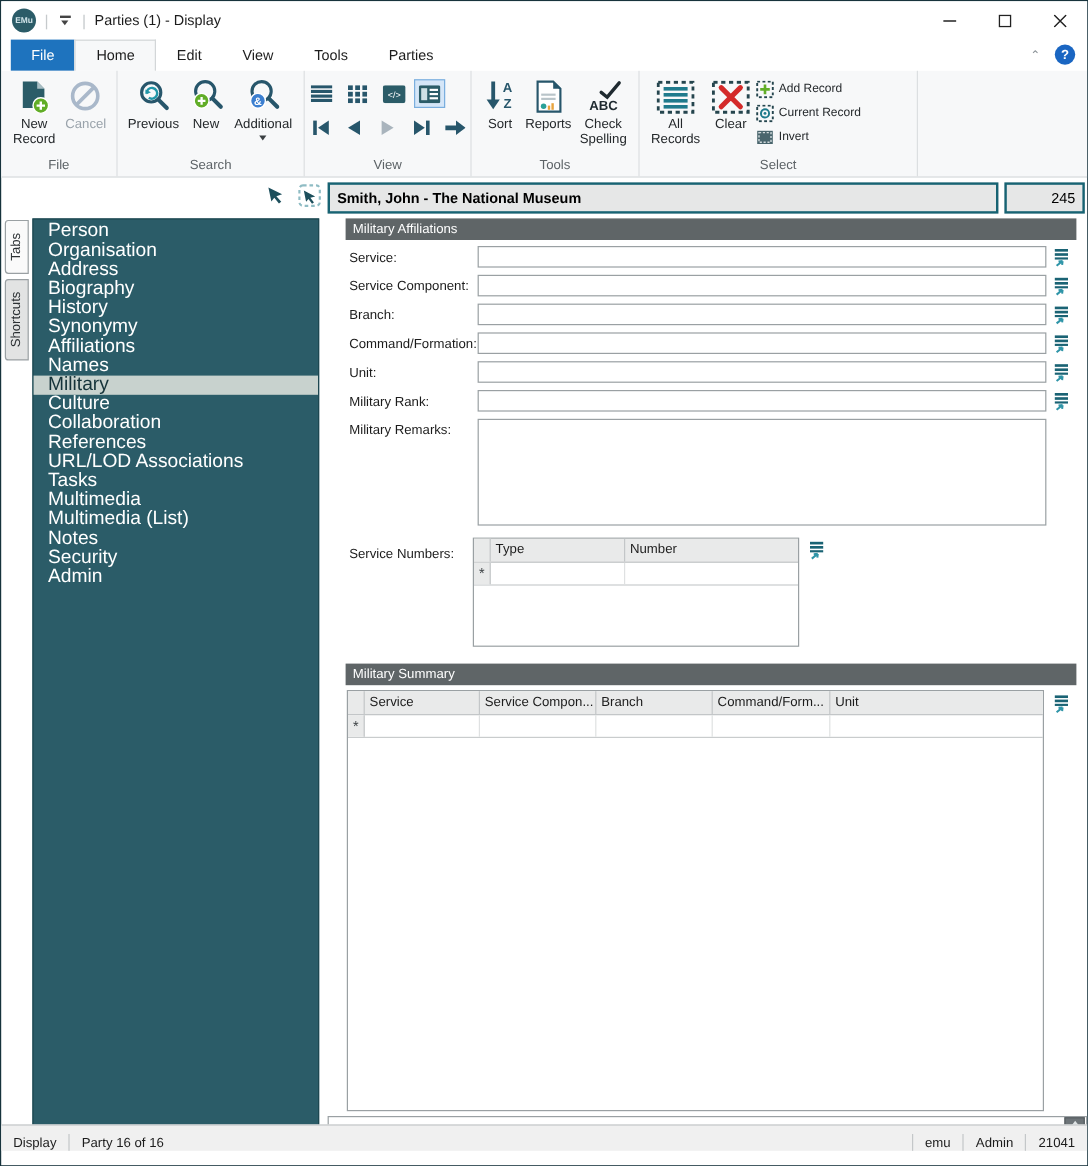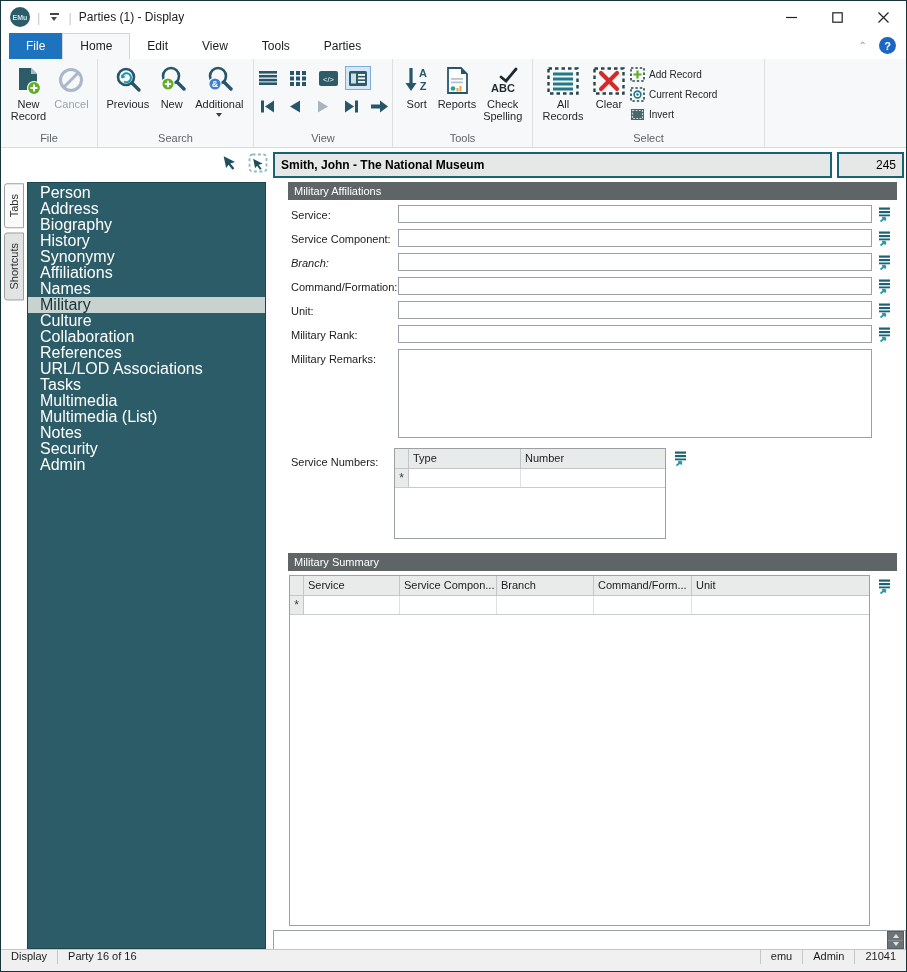--- a/index.html
+++ b/index.html
@@ -82,21 +82,21 @@
   .g-sel { background:#e9eaea; border-right:1px solid #c3c6c8; text-align:center; font-size:12px; color:#3c4144; line-height:18px; }
 
   .hint-bar { position:absolute; left:272px; top:929px; width:633px; height:20px; background:#fff; border:1px solid #9aa0a3; }
   .spinner { position:absolute; right:1px; top:0px; width:17px; height:18px; background:#6d7478; border:1px solid #565c60; display:flex; flex-direction:column; }
   .spin-half { flex:1; display:flex; align-items:center; justify-content:center; }
   .spin-half + .spin-half { border-top:1px solid #868c90; }
   .spin-up { width:0; height:0; border-left:3.5px solid transparent; border-right:3.5px solid transparent; border-bottom:4px solid #dfe4e5; }
   .spin-dn { width:0; height:0; border-left:3.5px solid transparent; border-right:3.5px solid transparent; border-top:4px solid #dfe4e5; }
 
   
-  .statusbar { position:absolute; left:0; bottom:0; width:100%; height:22px; background:#f0f0f0; border-top:1px solid #c4c7c9; display:flex; align-items:flex-start; font-size:11px; color:#1c1c1c; }
+  .statusbar { position:absolute; left:0; bottom:12px; width:100%; height:22px; background:#f0f0f0; border-top:1px solid #c4c7c9; display:flex; align-items:flex-end; font-size:11px; color:#1c1c1c; }
   .sb-sep { width:1px; height:14px; background:#c4c7c9; }
   .sb-item { padding:0 10px; }
   .sb-spacer { flex:1; }
 </style>
 </head>
 <body>
 
 <div class="window">
 
   <div class="titlebar">
@@ -395,20 +395,21 @@
     <span>245</span>
   </div>
 
   <div class="vtabs">
     <div class="vtab active">Tabs</div>
     <div class="vtab">Shortcuts</div>
   </div>
 
   <div class="sidebar">
     <div class="side-item">Person</div>
+    <div class="side-item">Organisation</div>
     <div class="side-item">Address</div>
     <div class="side-item">Biography</div>
     <div class="side-item">History</div>
     <div class="side-item">Synonymy</div>
     <div class="side-item">Affiliations</div>
     <div class="side-item">Names</div>
     <div class="side-item selected">Military</div>
     <div class="side-item">Culture</div>
     <div class="side-item">Collaboration</div>
     <div class="side-item">References</div>
@@ -434,21 +435,21 @@
 
   <div class="f-label" style="top:232px;">Service Component:</div>
   <input class="f-input" style="top: 228px;">
   <svg class="lookup" style="left:875px; top:229px;" viewBox="0 0 17 17">
     <rect x="3" y="1.5" width="11" height="2.2" fill="#1a6374"></rect>
       <rect x="3" y="5" width="11" height="2.2" fill="#1a6374"></rect>
       <rect x="3" y="8.5" width="11" height="1.8" fill="#1a6374"></rect>
     <path d="M4.5 15.5 L9.5 11.5 M9.5 11.5 l-3.4 0.4 M9.5 11.5 l-0.4 3.2" stroke="#2f95a8" stroke-width="1.7" fill="none"></path>
   </svg>
 
-  <div class="f-label" style="top:256px;font-style:italic;">Branch:</div>
+  <div class="f-label" style="top:256px;">Branch:</div>
   <input class="f-input" style="top: 252px;">
   <svg class="lookup" style="left:875px; top:253px;" viewBox="0 0 17 17">
     <rect x="3" y="1.5" width="11" height="2.2" fill="#1a6374"></rect>
       <rect x="3" y="5" width="11" height="2.2" fill="#1a6374"></rect>
       <rect x="3" y="8.5" width="11" height="1.8" fill="#1a6374"></rect>
     <path d="M4.5 15.5 L9.5 11.5 M9.5 11.5 l-3.4 0.4 M9.5 11.5 l-0.4 3.2" stroke="#2f95a8" stroke-width="1.7" fill="none"></path>
   </svg>
 
   <div class="f-label" style="top:280px;">Command/Formation:</div>
   <input class="f-input" style="top: 276px;">

